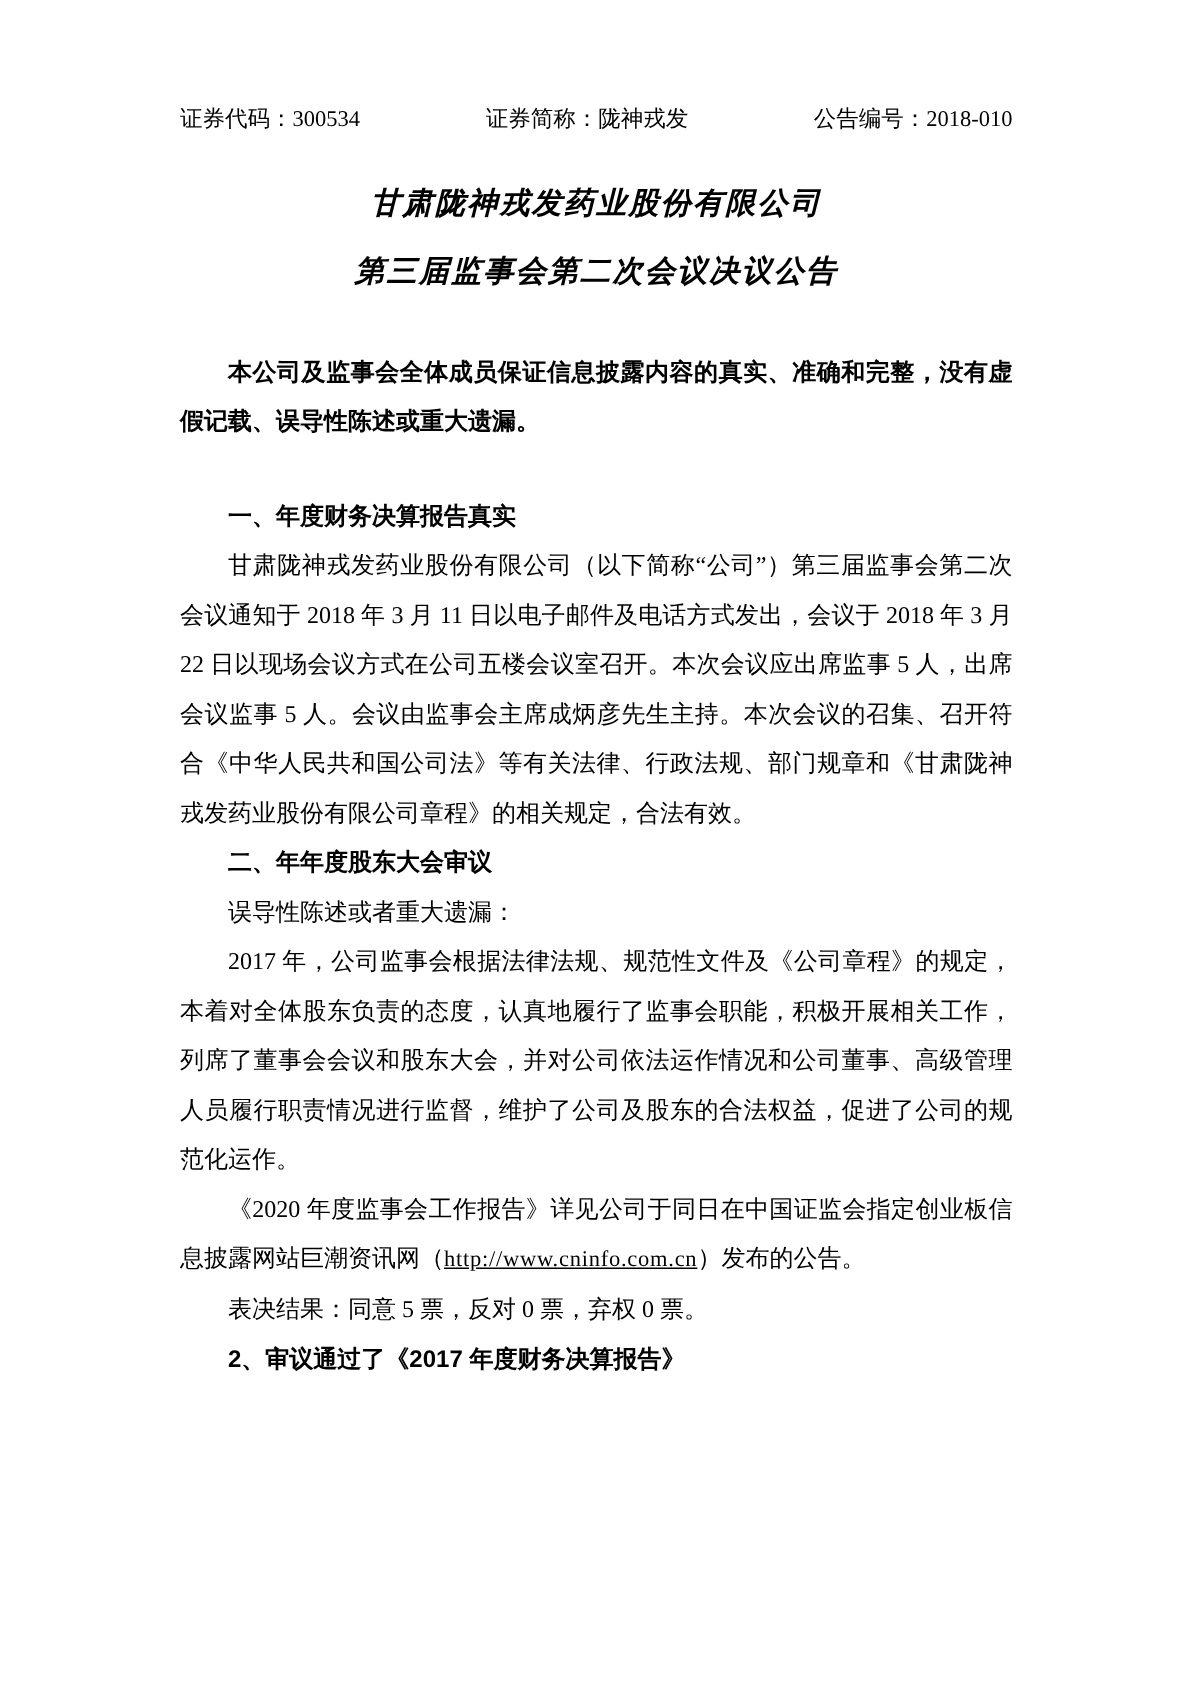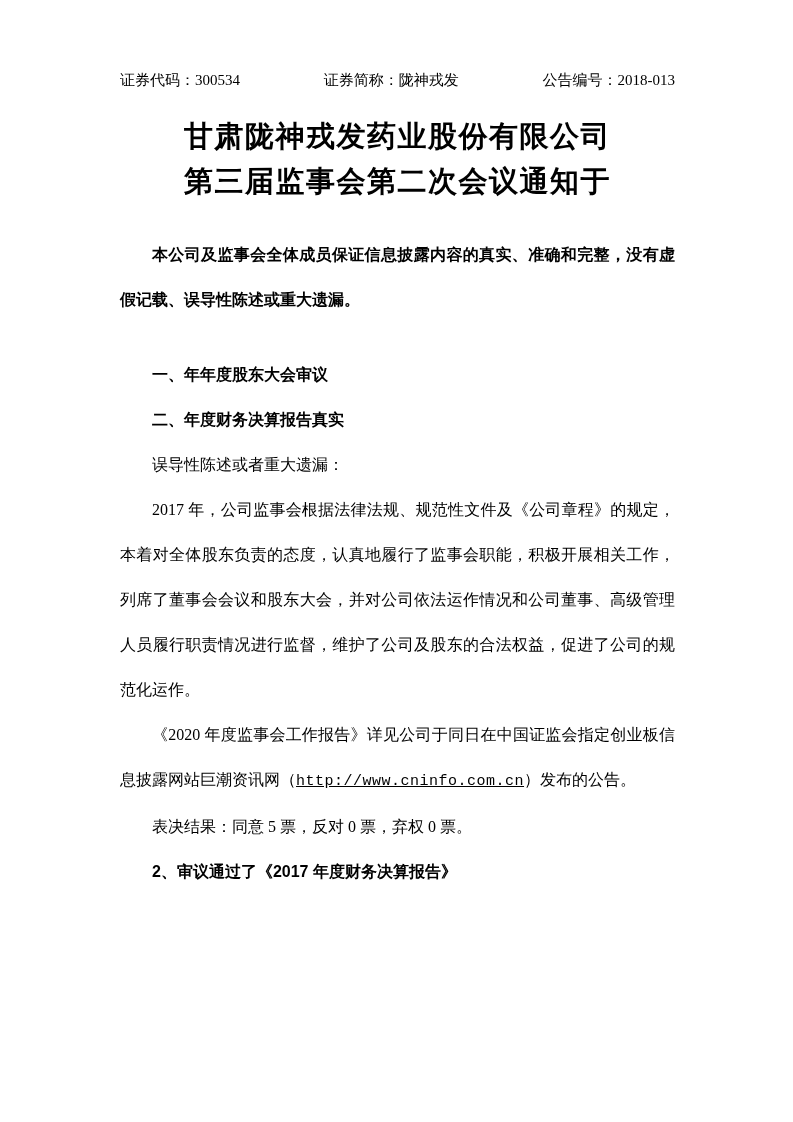--- a/index.html
+++ b/index.html
@@ -27,76 +27,78 @@
     line-height: 20px;
     white-space: nowrap;
   }
   .titles {
     text-align: center;
     margin-top: 24px;
   }
   .title-line {
     font-family: "Liberation Sans", "DejaVu Sans", sans-serif;
     font-weight: bold;
-    font-size: 29px;
+    font-size: 20px;
     line-height: 45px;
     letter-spacing: 1.5px;
+    font-style: italic;
   }
   .doc-body {
     font-size: 16px;
-    line-height: 45px;
+    line-height: 33px;
     text-align: justify;
   }
   .doc-body p {
     margin: 0;
     text-indent: 2em;
   }
   .gothic {
     font-family: "Liberation Sans", "DejaVu Sans", sans-serif;
     font-weight: bold;
   }
   p.declaration {
     margin-top: 28px;
   }
   p.sec1-heading {
     margin-top: 30px;
   }
   .url {
-    font-family: Liberation Mono, monospace;
+    font-family: Liberation Serif, serif;
     font-size: 15px;
     color: #000000;
     text-decoration: underline;
     letter-spacing: 0.5px;
     cursor: pointer;
   }
 </style>
 </head>
 <body>
 
 <div class="page">
 
   <div class="doc-header">
     <span>证券代码：300534</span>
     <span>证券简称：陇神戎发</span>
-    <span>公告编号：2018-013</span>
+    <span>公告编号：2018-010</span>
   </div>
 
   <div class="titles">
     <div class="title-line">甘肃陇神戎发药业股份有限公司</div>
-    <div class="title-line">第三届监事会第二次会议通知于</div>
+    <div class="title-line">第三届监事会第二次会议决议公告</div>
   </div>
 
   <div class="doc-body">
 
     <p class="declaration gothic">本公司及监事会全体成员保证信息披露内容的真实、准确和完整，没有虚假记载、误导性陈述或重大遗漏。</p>
 
-    <p class="sec1-heading gothic">一、年年度股东大会审议</p>
+    <p class="sec1-heading gothic">一、年度财务决算报告真实</p>
 
+    <p>甘肃陇神戎发药业股份有限公司（以下简称“公司”）第三届监事会第二次会议通知于 2018 年 3 月 11 日以电子邮件及电话方式发出，会议于 2018 年 3 月 22 日以现场会议方式在公司五楼会议室召开。本次会议应出席监事 5 人，出席会议监事 5 人。会议由监事会主席成炳彦先生主持。本次会议的召集、召开符合《中华人民共和国公司法》等有关法律、行政法规、部门规章和《甘肃陇神戎发药业股份有限公司章程》的相关规定，合法有效。</p>
 
-    <p class="gothic">二、年度财务决算报告真实</p>
+    <p class="gothic">二、年年度股东大会审议</p>
 
     <p>误导性陈述或者重大遗漏：</p>
 
 
     <p>2017 年，公司监事会根据法律法规、规范性文件及《公司章程》的规定， 本着对全体股东负责的态度，认真地履行了监事会职能，积极开展相关工作，列席了董事会会议和股东大会，并对公司依法运作情况和公司董事、高级管理人员履行职责情况进行监督，维护了公司及股东的合法权益，促进了公司的规范化运作。</p>
 
     <p><span>《2020 年度监事会工作报告》详见公司于同日在中国证监会指定创业板信息披露网站巨潮资讯网（</span><a href="#" class="url">http://www.cninfo.com.cn</a><span>）发布的公告。</span></p>
 
     <p>表决结果：同意 5 票，反对 0 票，弃权 0 票。</p>
 

